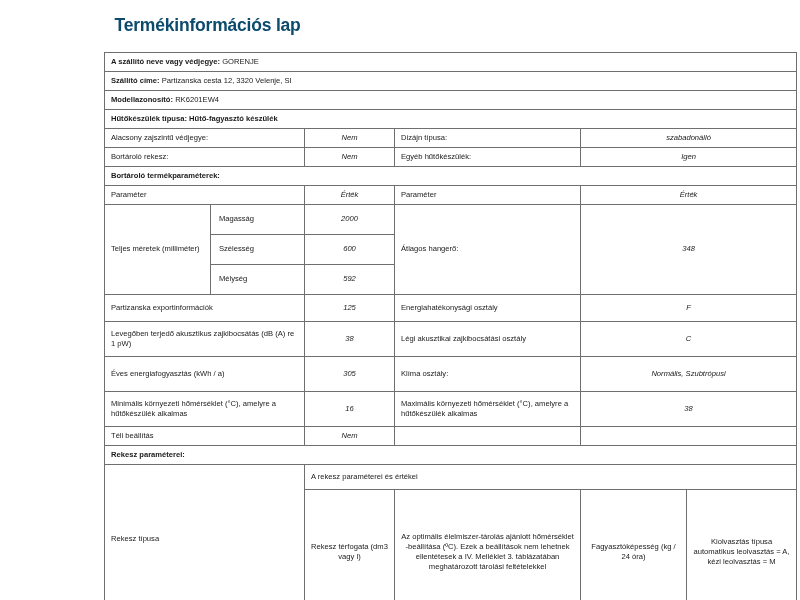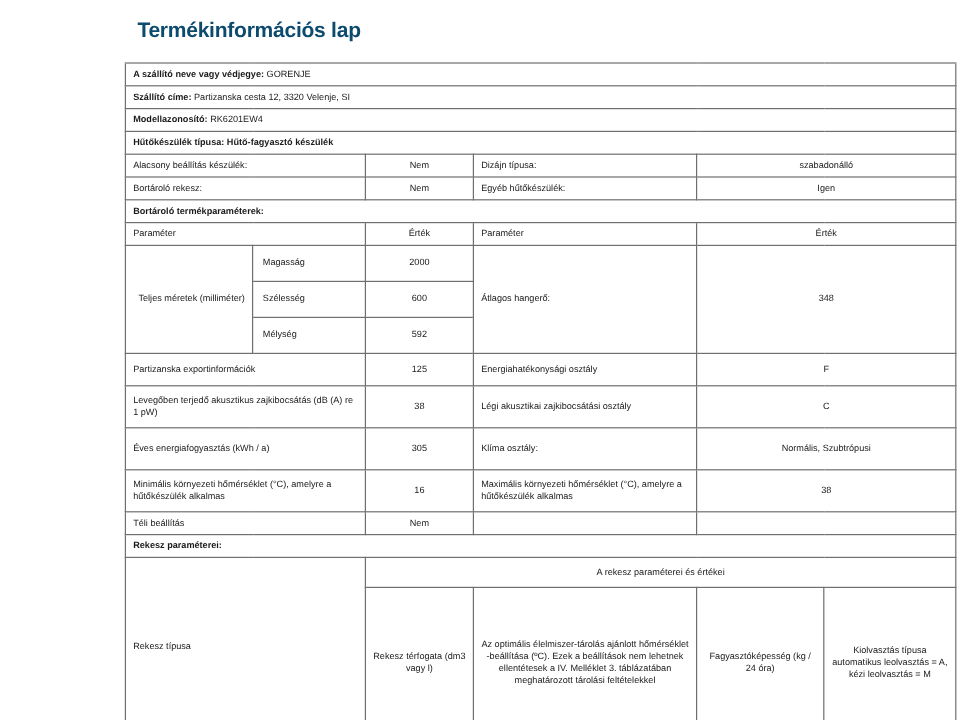--- a/index.html
+++ b/index.html
@@ -47,29 +47,29 @@
   }
   .title-text {
     font-size: 17.5px;
     font-weight: bold;
     letter-spacing: -0.2px;
     color: #0c4a6e;
   }
 
   .lbl { font-weight: bold; margin-top: 12px; }
   .val-normal { font-weight: normal; text-align: center; }
-  .ctr { text-align: center; }
+  .ctr { text-align: center; font-style: italic; }
   .row-h { height: 19px; }
   .sec-head { font-weight: bold; height: 19px; margin-top: 38px; }
 
-  .dim-label { vertical-align: middle; text-align: right; }
+  .dim-label { vertical-align: middle; }
   .nowrap-pad { padding-left: 8px !important; margin-top: 44px; }
 
   .bot-head-tall { height: 118px; vertical-align: middle; text-align: center; }
-  .bot-head-span { text-align: center; height: 18px; }
+  .bot-head-span { text-align: left; height: 18px; }
   .rekesz-type-cell { vertical-align: middle; text-align: left; }
 </style>
 </head>
 <body>
 
 <div class="page">
   <table class="sheet">
     <colgroup>
       <col style="width:106px">
       <col style="width:94px">
@@ -105,21 +105,21 @@
         <span class="lbl">Modellazonosító:</span>
         <span class="val-normal">RK6201EW4</span>
       </td>
     </tr>
 
     <tr class="sec-head">
       <td colspan="6">Hűtőkészülék típusa: Hűtő-fagyasztó készülék</td>
     </tr>
 
     <tr class="row-h">
-      <td colspan="2">Alacsony beállítás készülék:</td>
+      <td colspan="2">Alacsony zajszintű védjegye:</td>
       <td class="ctr">Nem</td>
       <td>Dizájn típusa:</td>
       <td class="ctr" colspan="2">szabadonálló</td>
     </tr>
 
     <tr class="row-h">
       <td colspan="2">Bortároló rekesz:</td>
       <td class="ctr">Nem</td>
       <td>Egyéb hűtőkészülék:</td>
       <td class="ctr" colspan="2">Igen</td>

